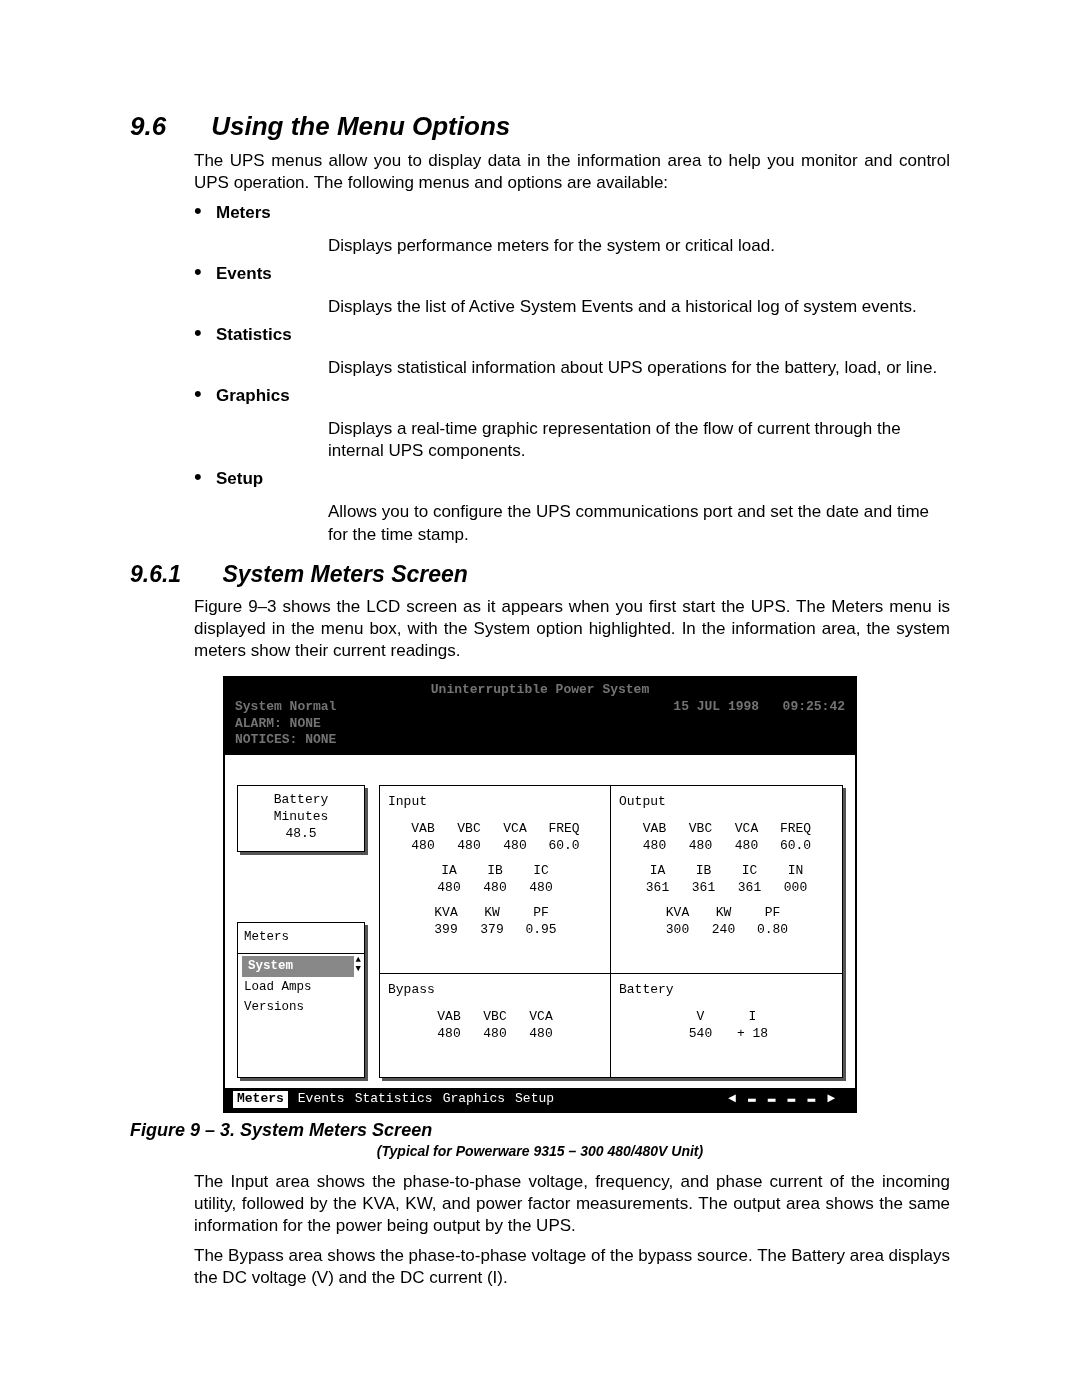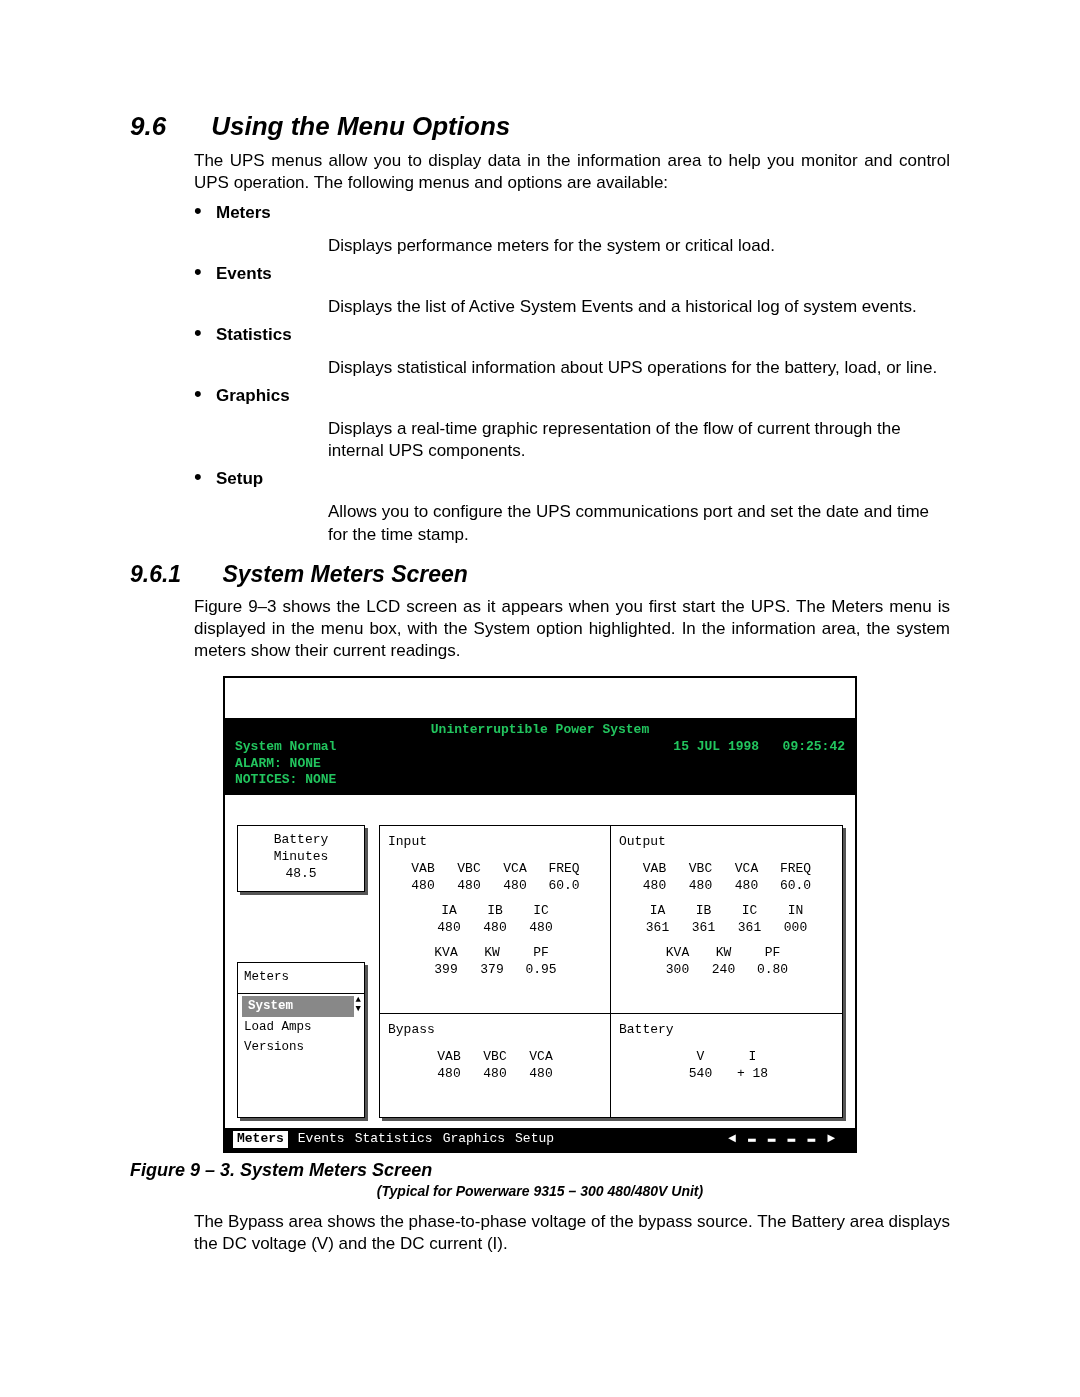--- a/index.html
+++ b/index.html
@@ -60,23 +60,22 @@
   .lcd {
     width: 630px;
     margin: 14px auto 4px auto;
     background: #fff;
     border: 2px solid #000;
     font-family: "Courier New", monospace;
     font-size: 13px;
   }
   .lcd-header {
     background: #000;
-    color: #22c55e;
+    color: #737373;
     padding: 4px 10px 6px 10px;
-    margin-top: 40px;
   }
   .lcd-title {
     text-align: center;
     font-weight: bold;
   }
   .lcd-status-row {
     display: flex;
     justify-content: space-between;
     font-weight: bold;
   }
@@ -389,15 +388,16 @@
       <span>Statistics</span>
       <span>Graphics</span>
       <span>Setup</span>
       <span class="arrows-bar">◄▬▬▬▬►</span>
     </div>
   </div>
 
   <div class="caption">Figure 9 – 3.   System Meters Screen</div>
   <div class="subcaption">(Typical for Powerware 9315 – 300 480/480V Unit)</div>
 
+  <p class="body-para" style="margin-left:64px">The Input area shows the phase-to-phase voltage, frequency, and phase current of the incoming utility, followed by the KVA, KW, and power factor measurements.  The output area shows the same information for the power being output by the UPS.</p>
   <p class="body-para" style="margin-left:64px">The Bypass area shows the phase-to-phase voltage of the bypass source.  The Battery area displays the DC voltage (V) and the DC current (I).</p>
 
 </div>
 
 </body></html>

